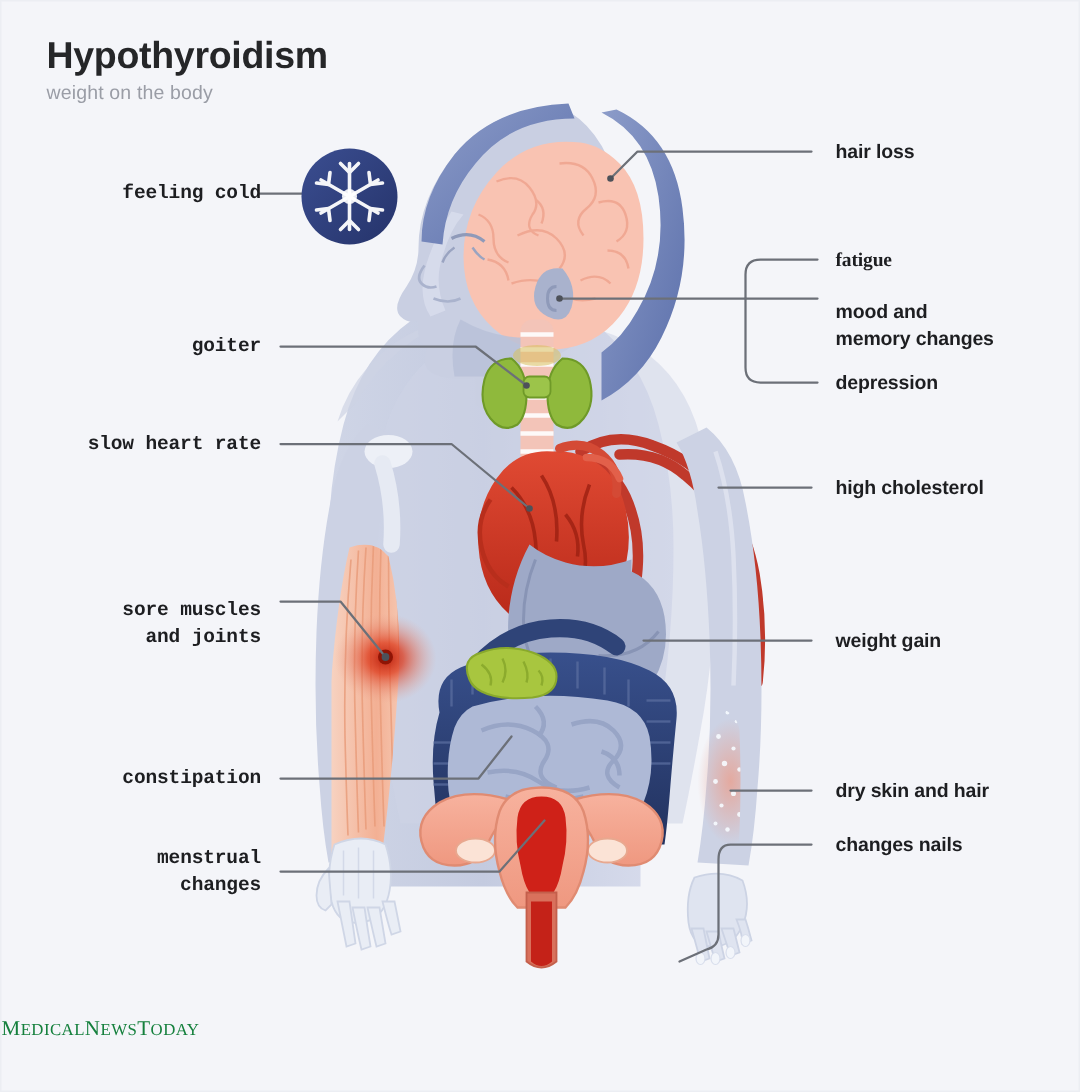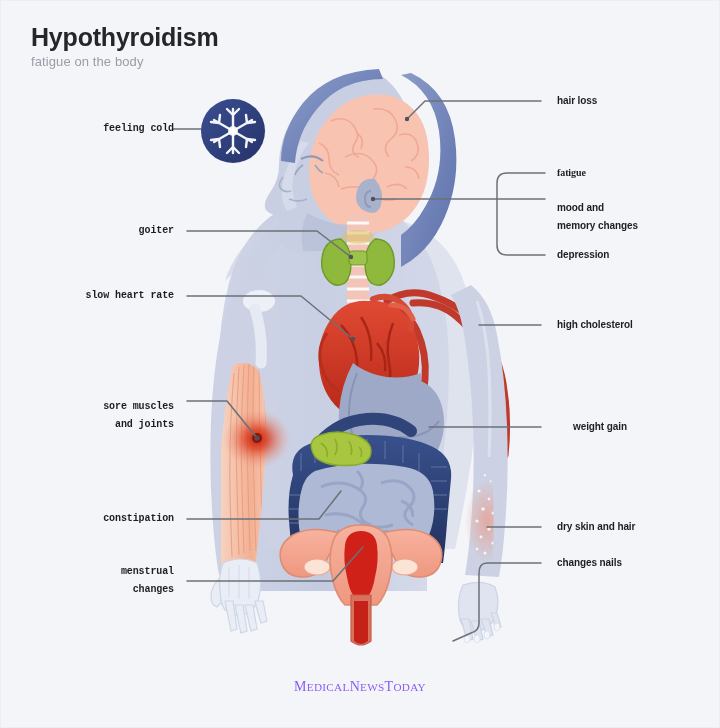--- a/index.html
+++ b/index.html
@@ -22,36 +22,35 @@
   .hdr h1{
     margin:0;font-size:25px;line-height:28px;font-weight:700;
     color:#252628;letter-spacing:-0.2px;
   }
   .hdr h2{
     margin:3px 0 0 0;font-size:13px;line-height:16px;font-weight:400;
     color:#9a9da6;letter-spacing:0.1px;
   }
   .lbl{
     position:absolute;
-    font-size:10px;
+    font-size:13px;
     line-height:18px;
     font-weight:700;
     color:#1d1e21;
     letter-spacing:-0.1px;
     white-space:pre-line;
   }
   .lbl.r{text-align:right;font-family:Liberation Mono, monospace;}
   .lbl.l{text-align:left;}
   .brand{
     position:absolute;left:0;right:0;top:678px;
-    text-align:center;
     font-family:"Liberation Serif", serif;
     font-size:14px;
     letter-spacing:0.3px;
-    color:#8b5cf6;
+    color:#15803d;
   }
   .brand .cap{font-size:14px;}
   .brand .sm{font-size:11.2px;}
 </style>
 </head>
 <body>
 
 <div id="infographic">
 
   <svg id="art" viewBox="0 0 720 728">
@@ -504,21 +503,21 @@
         <path d="M246 138 l8 1 M246 138 l-1 8"></path>
         <path d="M218 138 l-8 1 M218 138 l1 8"></path>
         <path d="M246 122 l8 -1 M246 122 l-1 -8"></path>
       </g>
       <circle cx="232" cy="130" r="5" fill="#ffffff" opacity="0.9"></circle>
     </g>
   </svg>
 
   <div class="hdr">
     <h1>Hypothyroidism</h1>
-    <h2>fatigue on the body</h2>
+    <h2>weight on the body</h2>
   </div>
 
   <div class="lbl r" style="right:545px;top:119px;">feeling cold</div>
 
   <div class="lbl r" style="right:545px;top:221px;">goiter</div>
 
   <div class="lbl r" style="right:545px;top:286px;">slow heart rate</div>
 
   <div class="lbl r" style="right:545px;top:382px;margin-top:15px;">sore muscles
 and joints</div>
@@ -532,21 +531,21 @@
 
   <div class="lbl l" style="left:556px;top:163px;font-family:Liberation Serif, serif;">fatigue</div>
 
   <div class="lbl l" style="left:556px;top:198px;">mood and
 memory changes</div>
 
   <div class="lbl l" style="left:556px;top:245px;">depression</div>
 
   <div class="lbl l" style="left:556px;top:315px;">high cholesterol</div>
 
-  <div class="lbl l" style="left:572px;top:417px;">weight gain</div>
+  <div class="lbl l" style="left:556px;top:417px;">weight gain</div>
 
   <div class="lbl l" style="left:556px;top:517px;">dry skin and hair</div>
 
   <div class="lbl l" style="left:556px;top:553px;">changes nails</div>
 
   <div class="brand"><span class="cap">M</span><span class="sm">EDICAL</span><span class="cap">N</span><span class="sm">EWS</span><span class="cap">T</span><span class="sm">ODAY</span></div>
 
 </div>
 
 </body></html>

